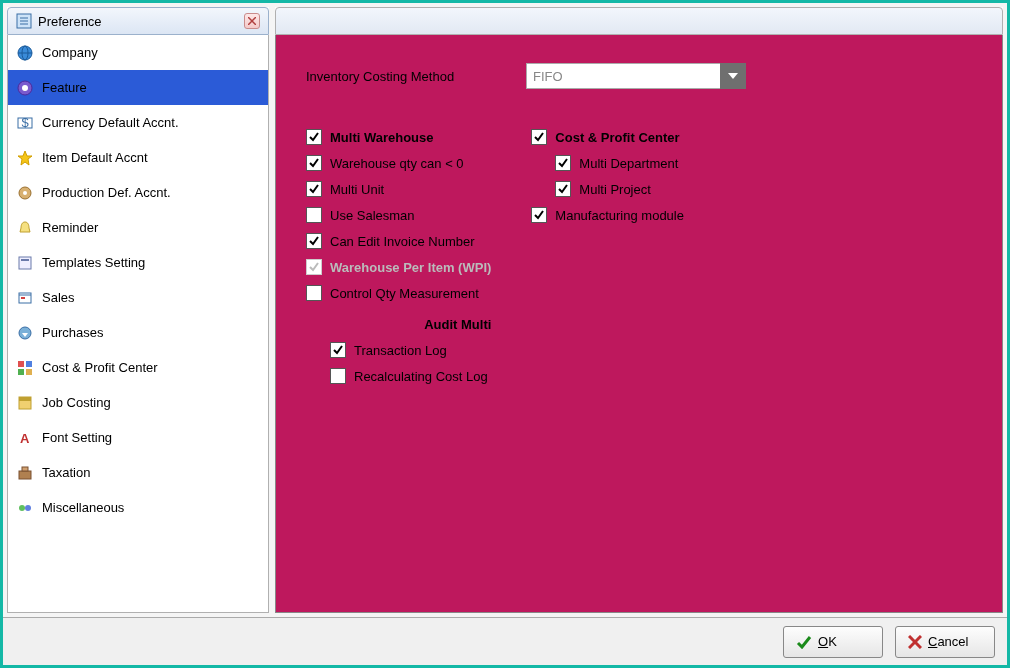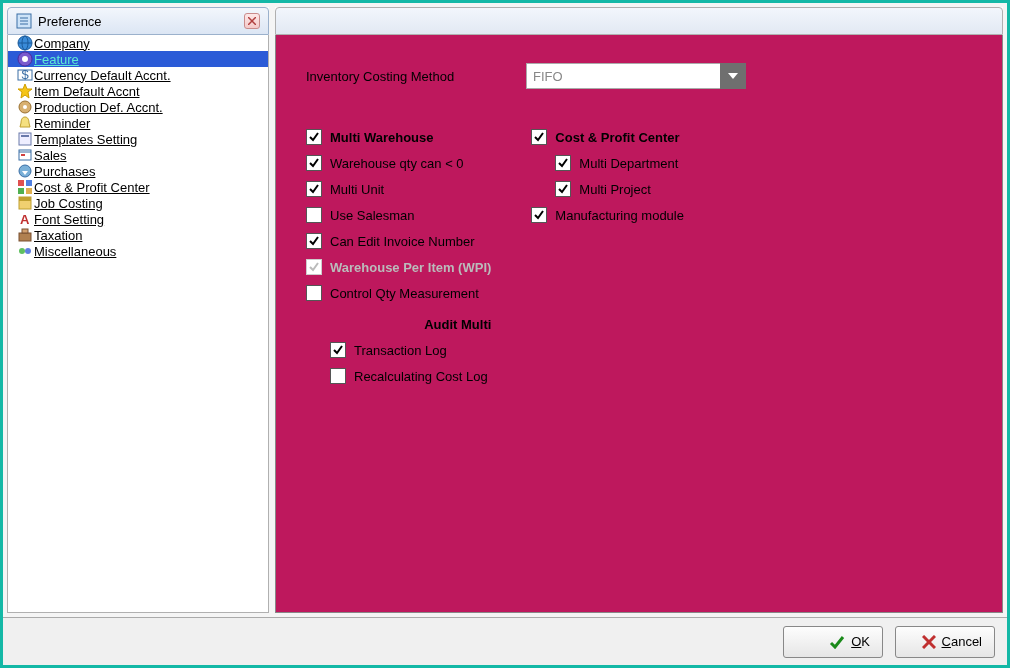--- a/index.html
+++ b/index.html
@@ -49,32 +49,31 @@
     gap: 6px;
   }
   .sidebar-list {
     flex: 1;
     border: 1px solid #b0b0b0;
     border-top: none;
     background: #fff;
     overflow: auto;
   }
   .sidebar-item {
-    height: 16px;
+    height: 35px;
     display: flex;
     align-items: center;
     padding: 0 8px;
-    gap: 0;
+    gap: 8px;
     color: #000;
     cursor: default;
-    text-decoration: underline;
   }
   .sidebar-item.selected {
     background: #2b5bd7;
-    color: #5eead4;
+    color: #000000;
   }
   .sidebar-item .icon-slot {
     width: 18px;
     height: 18px;
     display: flex;
     align-items: center;
     justify-content: center;
     flex-shrink: 0;
   }
   .main-panel {
@@ -185,21 +184,21 @@
     background: #f0f0f0;
   }
   .btn {
     min-width: 100px;
     height: 32px;
     border: 1px solid #888;
     background: linear-gradient(to bottom, #fdfdfd, #e6e6e6);
     border-radius: 3px;
     display: flex;
     align-items: center;
-    justify-content: flex-end;
+    justify-content: flex-start;
     gap: 6px;
     cursor: pointer;
     padding: 0 12px;
   }
   .btn .underline {
     text-decoration: underline;
   }
   .close-x {
     width: 16px;
     height: 16px;

